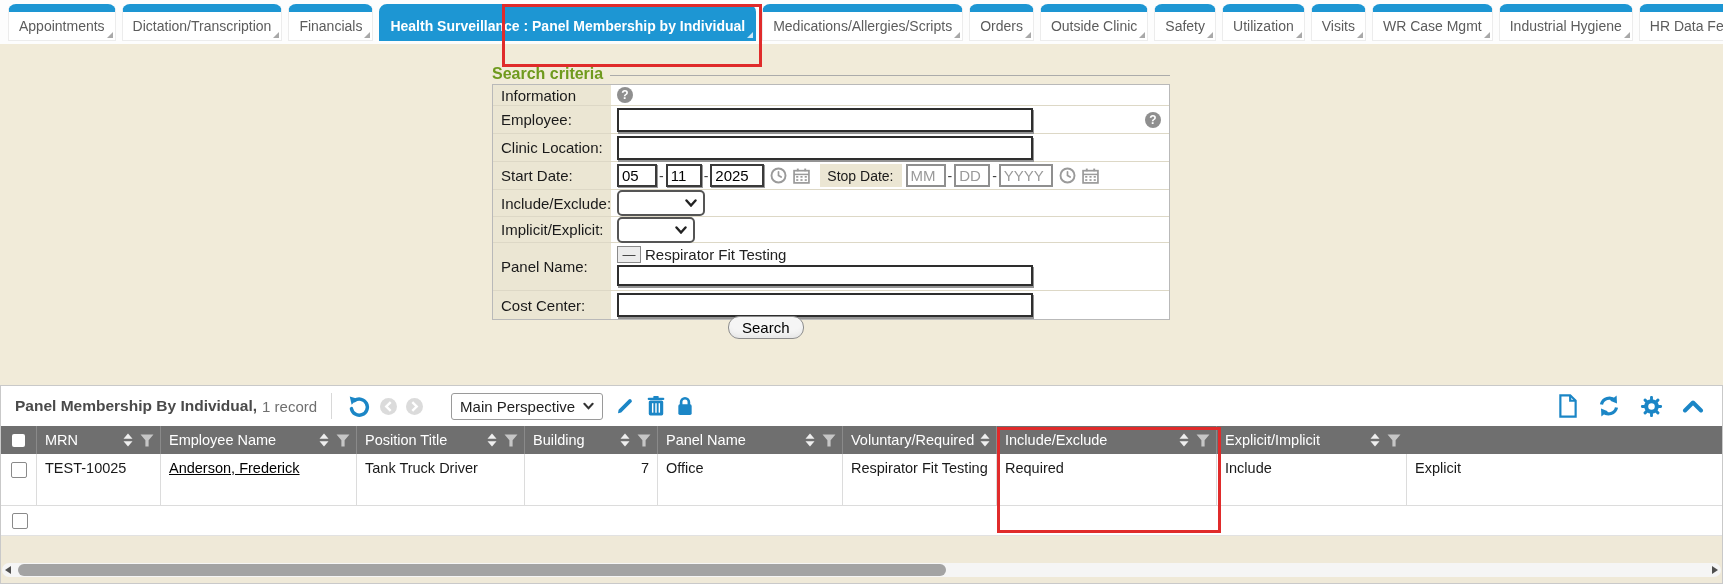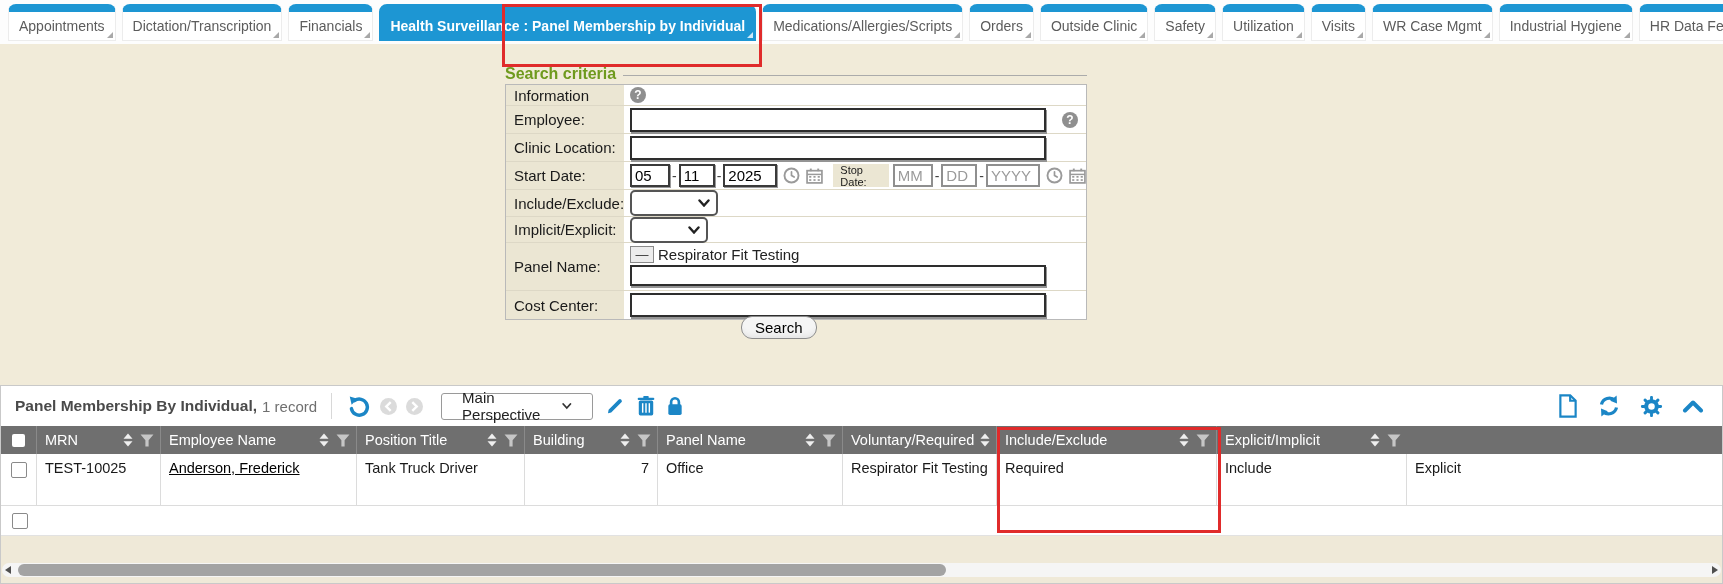--- a/index.html
+++ b/index.html
@@ -12,21 +12,21 @@
             display:flex; align-items:flex-start; padding:4px 0 0 8px; box-sizing:border-box; gap:6px; }
   .tab { position:relative; height:28px; background:#fff; border:1px solid #ececec; border-top:8px solid #1d96d3;
          border-radius:8px 8px 0 0; padding:0 10px; display:flex; align-items:center;
          font-size:14px; color:#5c5c5c; white-space:nowrap; cursor:pointer; flex:0 0 auto; }
   .tab::after { content:""; position:absolute; right:2px; bottom:2px;
                 border-left:6px solid transparent; border-bottom:6px solid #a8a8a8; }
   .tab.active { background:#1d96d3; border-color:#1d96d3; color:#fff; font-weight:bold; }
   .tab.active::after { border-bottom-color:#cde9f8; }
 
   
-  .search-wrap { position:absolute; left:505px; top:64px; width:582px; }
+  .search-wrap { position:absolute; left:492px; top:64px; width:678px; }
   .legend-row { display:flex; align-items:center; height:20px; }
   .legend { color:#6f9a1e; font-weight:bold; font-size:16px; padding-right:7px; white-space:nowrap; }
   .legend-line { flex:1; height:1px; background:#ababab; margin-top:2px; }
   .search-panel { border:1px solid #b9b9b9; background:#3b82f6; }
   .srow { display:flex; align-items:stretch; border-bottom:1px solid #ddd8c6; }
   .srow:last-child { border-bottom:none; }
   .slabel { width:118px; min-width:118px; background:#ebe6d3; padding:2px 4px 2px 8px;
             font-size:15px; display:flex; align-items:center; box-sizing:border-box; }
   .sfield { flex:1; padding:2px 6px; display:flex; align-items:center; position:relative; background:#fff; }
   .sfield.col { flex-direction:column; align-items:flex-start; justify-content:center; padding:3px 6px 5px; }
@@ -35,21 +35,21 @@
          padding:0 4px; font-family:inherit; background:#fff; }
   .wide { width:404px; }
   .din { height:19px; border:2px solid #3a3a3a; box-shadow:1px 1px 0 #9a9a9a; font-size:15px;
          padding:0 3px; font-family:inherit; background:#fff; }
   .din.ph { color:#9a9a9a; border-color:#8f8f8f; box-shadow:none; }
   .din.ph::placeholder { color:#9a9a9a; opacity:1; }
   .w-mm { width:30px; } .w-dd { width:26px; } .w-yy { width:44px; }
   .dash { margin:0 2px; color:#444; font-size:14px; }
   .ic { display:inline-flex; align-items:center; margin-left:6px; cursor:pointer; }
   .stopLabel { background:#ebe6d3; align-self:stretch; display:flex; align-items:center;
-               padding:0 8px 0 7px; margin-left:10px; font-size:11px; }
+               padding:0 8px 0 7px; margin-left:10px; font-size:14px; }
   .help { width:16px; height:16px; border-radius:50%; background:#8f8f8f; color:#fff; font-weight:bold;
           font-size:12px; display:inline-flex; align-items:center; justify-content:center; cursor:pointer; }
   .help.right { position:absolute; right:8px; top:50%; transform:translateY(-50%); }
   .sel { height:22px; border:2px solid #555; border-radius:5px; background:#fff; display:flex;
          align-items:center; justify-content:flex-end; padding:0 6px; cursor:pointer; }
   .w84 { width:72px; } .w76 { width:62px; }
   .minusBtn { width:24px; height:17px; border:1px solid #8a8a8a; background:#ececec; font-size:13px;
               line-height:13px; text-align:center; margin-right:4px; color:#333; padding:0; cursor:pointer;
               font-family:inherit; }
   .pn-val { font-size:15px; color:#222; }
@@ -60,23 +60,23 @@
   
   .grid { position:absolute; left:0; right:0; top:385px; bottom:0; background:#efe9d8;
           border:1px solid #c9c9c9; box-sizing:border-box; }
   .toolbar { height:40px; background:#fff; display:flex; align-items:center; padding:0 0 0 14px; }
   .gtitle { font-weight:bold; font-size:15.5px; color:#4a4a4a; white-space:nowrap; }
   .gcount { font-size:15px; color:#6f6f6f; margin-left:5px; white-space:nowrap; }
   .tdiv { width:1px; height:26px; background:#d8d8d8; margin:0 14px; }
   .tbicon { display:inline-flex; align-items:center; cursor:pointer; }
   .navcirc { width:17px; height:17px; border-radius:50%; background:#dbdbdb; display:inline-flex;
              align-items:center; justify-content:center; margin-left:9px; cursor:default; }
-  .persel { margin-left:18px; width:152px; height:27px; border:1px solid #9a9a9a; border-radius:3px;
+  .persel { margin-left:28px; width:152px; height:27px; border:1px solid #9a9a9a; border-radius:3px;
             background:#fff; display:flex; align-items:center; justify-content:space-between;
-            padding:0 20px; font-size:15px; color:#222; box-sizing:border-box; cursor:pointer; }
+            padding:0 8px; font-size:15px; color:#222; box-sizing:border-box; cursor:pointer; }
   .ml12 { margin-left:12px; }
   .right-icons { margin-left:auto; display:flex; align-items:center; gap:19px; padding-right:18px; }
 
   .gridcols { display:grid; grid-template-columns:36px 124px 196px 168px 133px 185px 154px 220px 190px 1fr; }
   .thead { height:28px; background:#6f6f6f; }
   .th { display:flex; align-items:center; padding:0 6px 0 8px; color:#fff; font-size:14.5px;
         border-right:1px solid #8a8a8a; overflow:hidden; white-space:nowrap; cursor:pointer; }
   .hicons { margin-left:auto; display:flex; align-items:center; gap:7px; padding-left:6px; }
   .th-select { display:flex; align-items:center; justify-content:center; border-right:1px solid #8a8a8a; }
   .wsq { width:13px; height:13px; background:#fff; border-radius:2px; cursor:pointer; }

